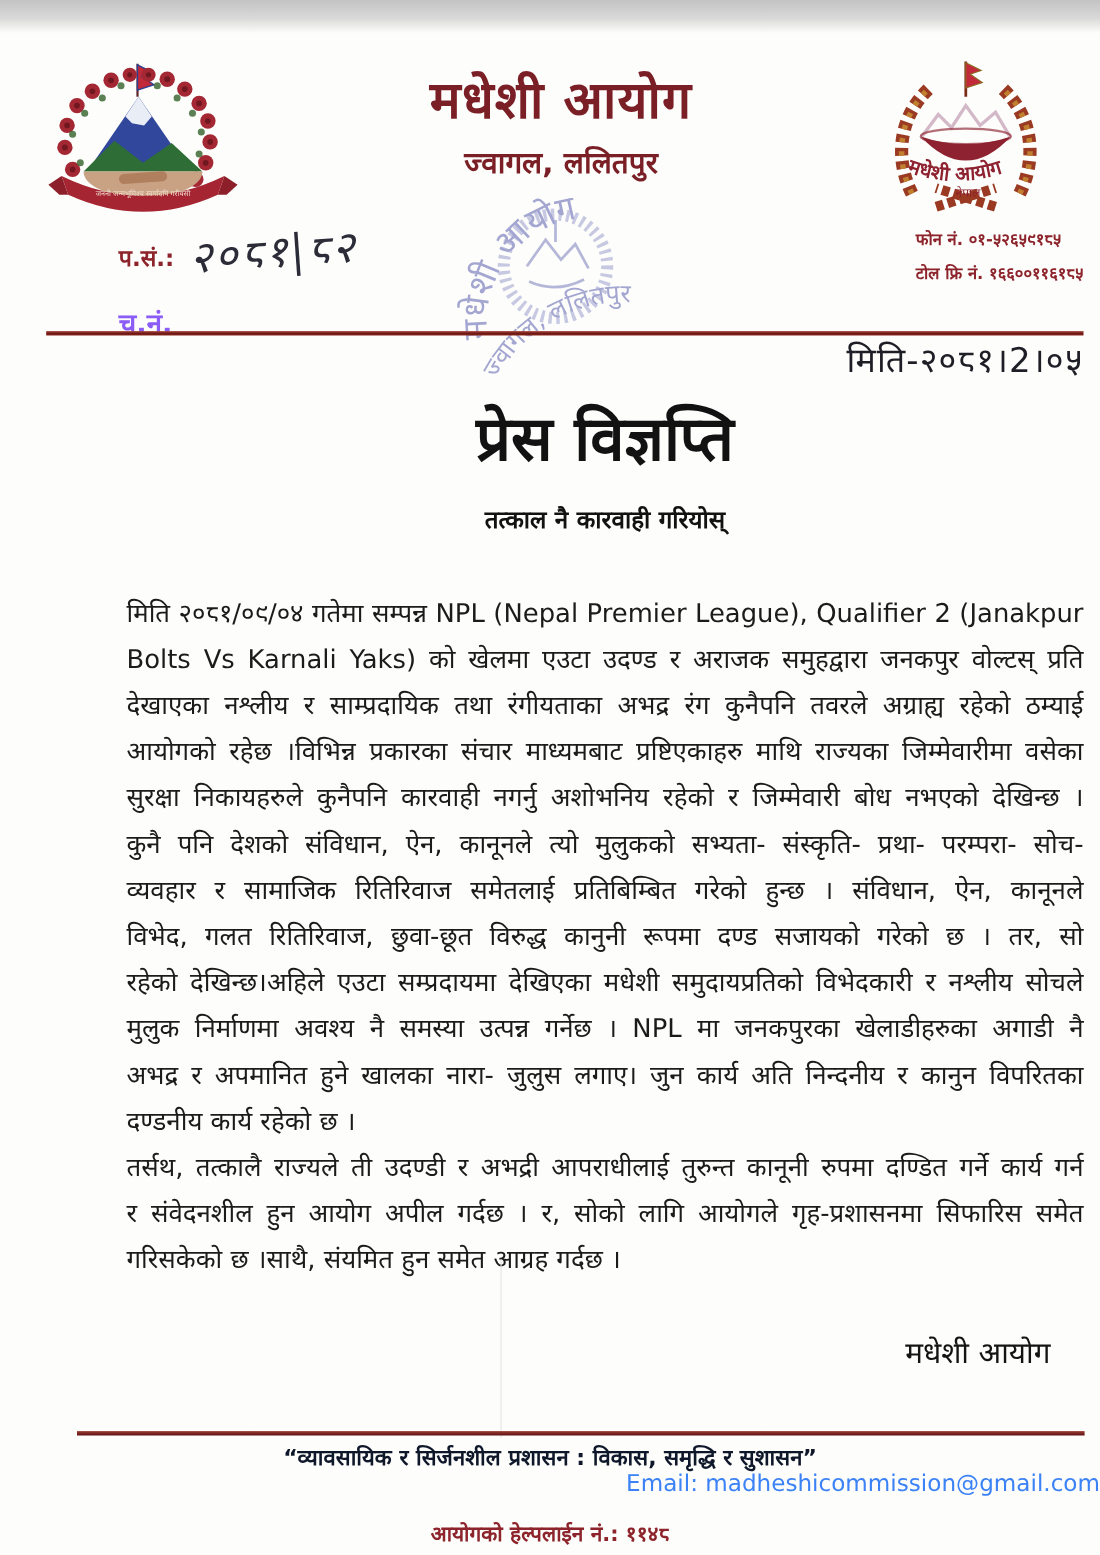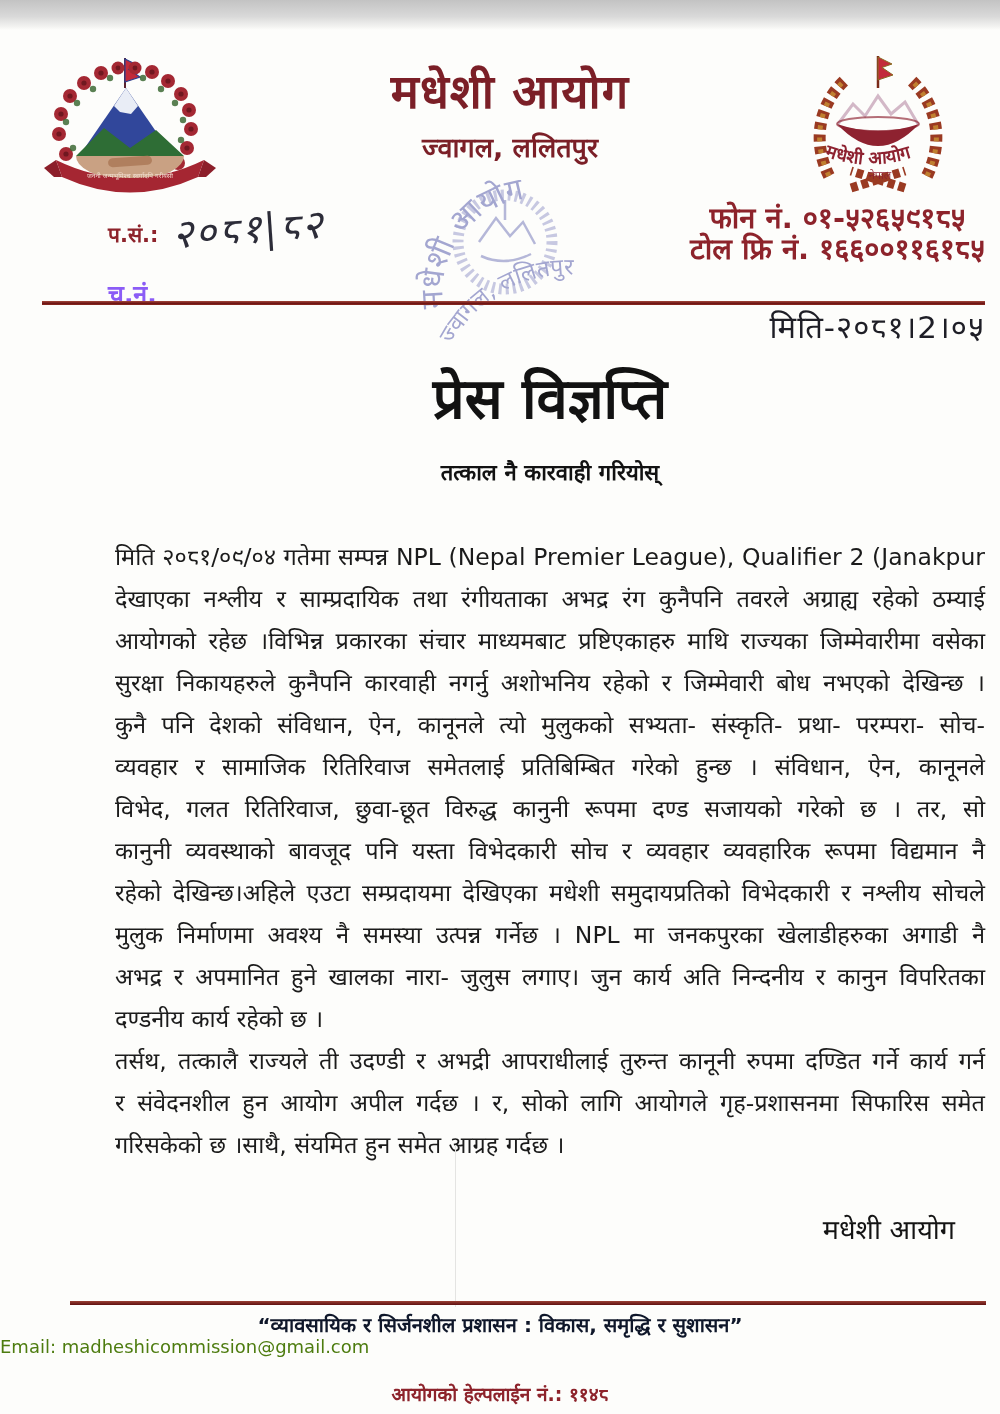--- a/index.html
+++ b/index.html
@@ -28,22 +28,22 @@
   }
   
   .ref-label{position:absolute;left:108px;top:220px;font-size:21px;font-weight:bold;color:#8d232b;}
   .handwritten-ref{
     position:absolute;left:172px;top:200px;
     font-family:"DejaVu Serif",serif;font-style:italic;
     font-size:40px;color:#2c2c38;transform:rotate(-4deg);letter-spacing:2px;
   }
   .dispatch-label{position:absolute;left:108px;top:276px;font-size:25px;font-weight:bold;color:#8b5cf6;}
   .contact{
-    position:absolute;right:15px;top:203px;text-align:center;
-    font-size:29px;font-weight:bold;color:#8d232b;line-height:31px;
+    position:absolute;right:15px;top:203px;text-align:left;
+    font-size:15px;font-weight:bold;color:#8d232b;line-height:31px;
   }
   .stamp{position:absolute;left:392px;top:180px;width:252px;height:182px;opacity:.82;}
   .rule-top{
     position:absolute;left:42px;right:15px;top:301px;height:4px;
     background:linear-gradient(#a3473a 0%,#6d1414 60%,#8c2c20 100%);
   }
   .date-line{
     position:absolute;right:15px;top:305px;
     font-size:31px;color:#1e1e26;letter-spacing:1px;
   }
@@ -70,22 +70,22 @@
   
   .rule-bottom{
     position:absolute;left:70px;right:14px;top:1301px;height:3.5px;
     background:linear-gradient(#9a4034 0%,#5f1010 100%);
   }
   .footer-slogan{
     position:absolute;left:0;right:0;top:1311px;text-align:center;
     font-size:20px;font-weight:bold;color:#0f172a;
   }
   .footer-email,.footer-website{
-    position:absolute;left:0;right:0;text-align:left;
-    font-size:18px;color:#4d7c0f;
+    position:absolute;left:0;right:0;text-align:right;
+    font-size:21px;color:#3b82f6;
   }
   .footer-email{top:1336px;}
   .footer-website{top:1413px;}
   .footer-helpline{
     position:absolute;left:0;right:0;top:1381px;text-align:center;
     font-size:19px;font-weight:bold;color:#8d232b;
   }
 </style>
 </head>
 <body>
@@ -219,27 +219,27 @@
   </div>
 
   <div class="rule-top"></div>
   <div class="date-line">मिति-२०८१।2।०५</div>
 
   <div class="doc-title">प्रेस विज्ञप्ति</div>
   <div class="doc-subtitle">तत्काल नै कारवाही गरियोस्</div>
 
   <div class="body-text">
     <div class="bline">मिति २०८१/०९/०४ गतेमा सम्पन्न NPL (Nepal Premier League),  Qualifier 2 (Janakpur</div>
+    <div class="bline">Bolts Vs Karnali Yaks) को खेलमा एउटा उदण्ड र अराजक समुहद्वारा जनकपुर वोल्टस् प्रति</div>
     <div class="bline">देखाएका नश्लीय र साम्प्रदायिक  तथा रंगीयताका अभद्र रंग कुनैपनि तवरले अग्राह्य रहेको ठम्याई</div>
     <div class="bline">आयोगको रहेछ ।विभिन्न प्रकारका  संचार माध्यमबाट प्रष्टिएकाहरु माथि राज्यका जिम्मेवारीमा वसेका</div>
     <div class="bline">सुरक्षा निकायहरुले कुनैपनि कारवाही नगर्नु अशोभनिय रहेको र जिम्मेवारी बोध नभएको देखिन्छ ।</div>
     <div class="bline">कुनै पनि देशको संविधान, ऐन, कानूनले त्यो मुलुकको  सभ्यता- संस्कृति- प्रथा- परम्परा- सोच-</div>
     <div class="bline">व्यवहार र सामाजिक रितिरिवाज समेतलाई प्रतिबिम्बित गरेको हुन्छ । संविधान, ऐन, कानूनले</div>
     <div class="bline">विभेद, गलत रितिरिवाज, छुवा-छूत विरुद्ध कानुनी रूपमा दण्ड सजायको गरेको छ । तर, सो</div>
-    <div class="bline">कानुनी  व्यवस्थाको बावजूद पनि यस्ता विभेदकारी सोच र व्यवहार व्यवहारिक रूपमा विद्यमान नै</div>
     <div class="bline">रहेको देखिन्छ।अहिले एउटा सम्प्रदायमा  देखिएका मधेशी समुदायप्रतिको विभेदकारी र नश्लीय सोचले</div>
     <div class="bline">मुलुक निर्माणमा अवश्य नै समस्या उत्पन्न गर्नेछ ।  NPL मा जनकपुरका खेलाडीहरुका अगाडी नै</div>
     <div class="bline">अभद्र र अपमानित हुने खालका नारा- जुलुस लगाए।  जुन कार्य अति निन्दनीय र कानुन विपरितका</div>
     <div class="bline end">दण्डनीय कार्य रहेको छ ।</div>
     <div class="bline">तर्सथ,  तत्कालै राज्यले ती उदण्डी र अभद्री आपराधीलाई तुरुन्त कानूनी रुपमा दण्डित गर्ने कार्य गर्न</div>
     <div class="bline">र संवेदनशील हुन आयोग अपील गर्दछ ।  र,  सोको लागि आयोगले गृह-प्रशासनमा सिफारिस समेत</div>
     <div class="bline end">गरिसकेको छ ।साथै,  संयमित हुन समेत आग्रह गर्दछ ।</div>
   </div>
 
   <div class="signature">मधेशी आयोग</div>

